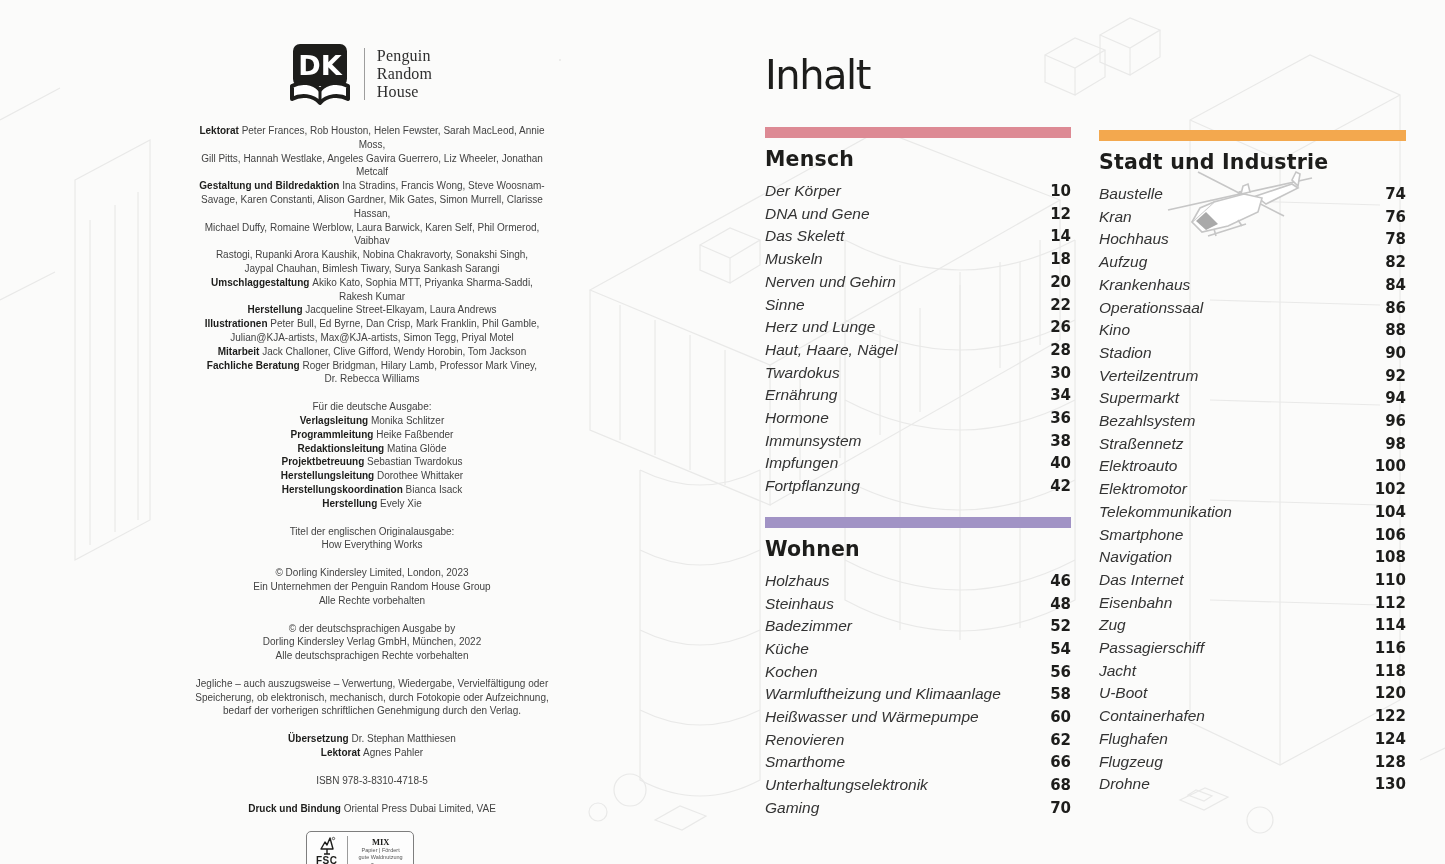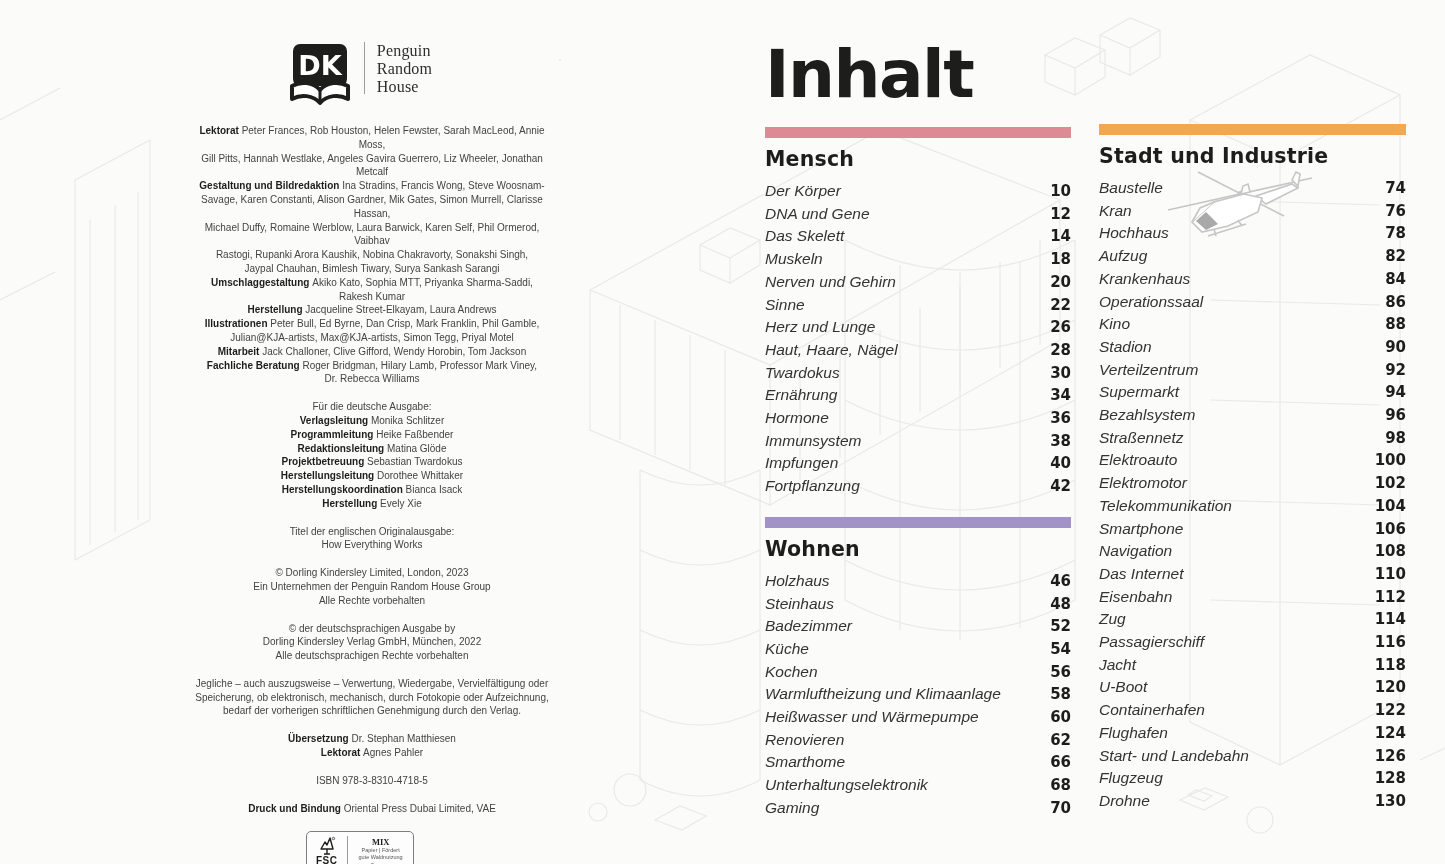--- a/index.html
+++ b/index.html
@@ -7,21 +7,21 @@
     width:1445px;height:864px;position:relative;overflow:hidden;
     background:#fbfbfa;
     font-family:"Liberation Sans",sans-serif;
     color:#2a2a2a;
   }
   
   .bg-art{position:absolute;left:0;top:0;width:1445px;height:864px;}
 
   
   .col-left{position:absolute;left:163px;top:42px;width:394px;text-align:center;}
-  .logo-row{display:flex;justify-content:center;align-items:flex-start;gap:12px;margin-bottom:18px;}
+  .logo-row{display:flex;justify-content:center;align-items:center;gap:12px;margin-bottom:18px;}
   .dk-logo{width:64px;height:64px;display:block;}
   .prh-divider{width:1px;height:52px;background:#9d9d9d;}
   .prh-text{
     font-family:"Liberation Serif",serif;font-size:16px;line-height:18px;
     text-align:left;color:#2e2e2e;letter-spacing:.2px;
   }
   .credit-block{margin-bottom:14px;margin-left:24px;}
   .credit-line{font-size:10px;line-height:13.8px;color:#434343;}
   .credit-line b{color:#1d1d1b;}
   .fsc-box{
@@ -32,24 +32,24 @@
   .fsc-acronym{font-size:10px;font-weight:bold;color:#1d1d1b;letter-spacing:.5px;line-height:10px;}
   .fsc-url{font-size:4.5px;color:#555;line-height:6px;}
   .fsc-right{display:flex;flex-direction:column;justify-content:center;text-align:center;}
   .fsc-mix{font-size:8.5px;font-weight:bold;color:#1d1d1b;line-height:10px;font-family:Liberation Serif, serif;}
   .fsc-desc{font-size:5.5px;color:#555;line-height:7px;}
   .fsc-cert{font-size:7px;font-weight:bold;color:#1d1d1b;line-height:10px;margin-top:1px;}
   .site{font-weight:bold;font-size:11.5px;margin-top:16px;color:#1d1d1b;letter-spacing:.4px;}
 
   
   .col-mid{position:absolute;left:765px;top:44px;width:306px;}
-  .col-right{position:absolute;left:1099px;top:124px;width:307px;}
+  .col-right{position:absolute;left:1099px;top:130px;width:307px;}
   .page-title{
     font-family:"DejaVu Sans",sans-serif;
-    font-size:66px;font-weight:bold;letter-spacing:-1.5px;
+    font-size:40px;font-weight:normal;letter-spacing:-1.5px;
     color:#1d1d1b;margin:0 0 21px 0;line-height:62px;
   }
   .section{margin:0;}
   .section + .section{margin-top:19px;}
   .section-bar{height:11px;width:100%;}
   .section-h{
     font-family:"DejaVu Sans",sans-serif;
     font-size:20.5px;font-weight:bold;color:#1d1d1b;
     margin:9px 0 9px 0;line-height:24px;letter-spacing:.2px;
   }
@@ -476,24 +476,20 @@
         <div class="toc-row">
           <span class="toc-title">Containerhafen</span>
           <span class="toc-page">122</span>
         </div>
 
         <div class="toc-row">
           <span class="toc-title">Flughafen</span>
           <span class="toc-page">124</span>
         </div>
 
-        <div class="toc-row">
-          <span class="toc-title">Start- und Landebahn</span>
-          <span class="toc-page">126</span>
-        </div>
 
         <div class="toc-row">
           <span class="toc-title">Flugzeug</span>
           <span class="toc-page">128</span>
         </div>
 
         <div class="toc-row">
           <span class="toc-title">Drohne</span>
           <span class="toc-page">130</span>
         </div>

